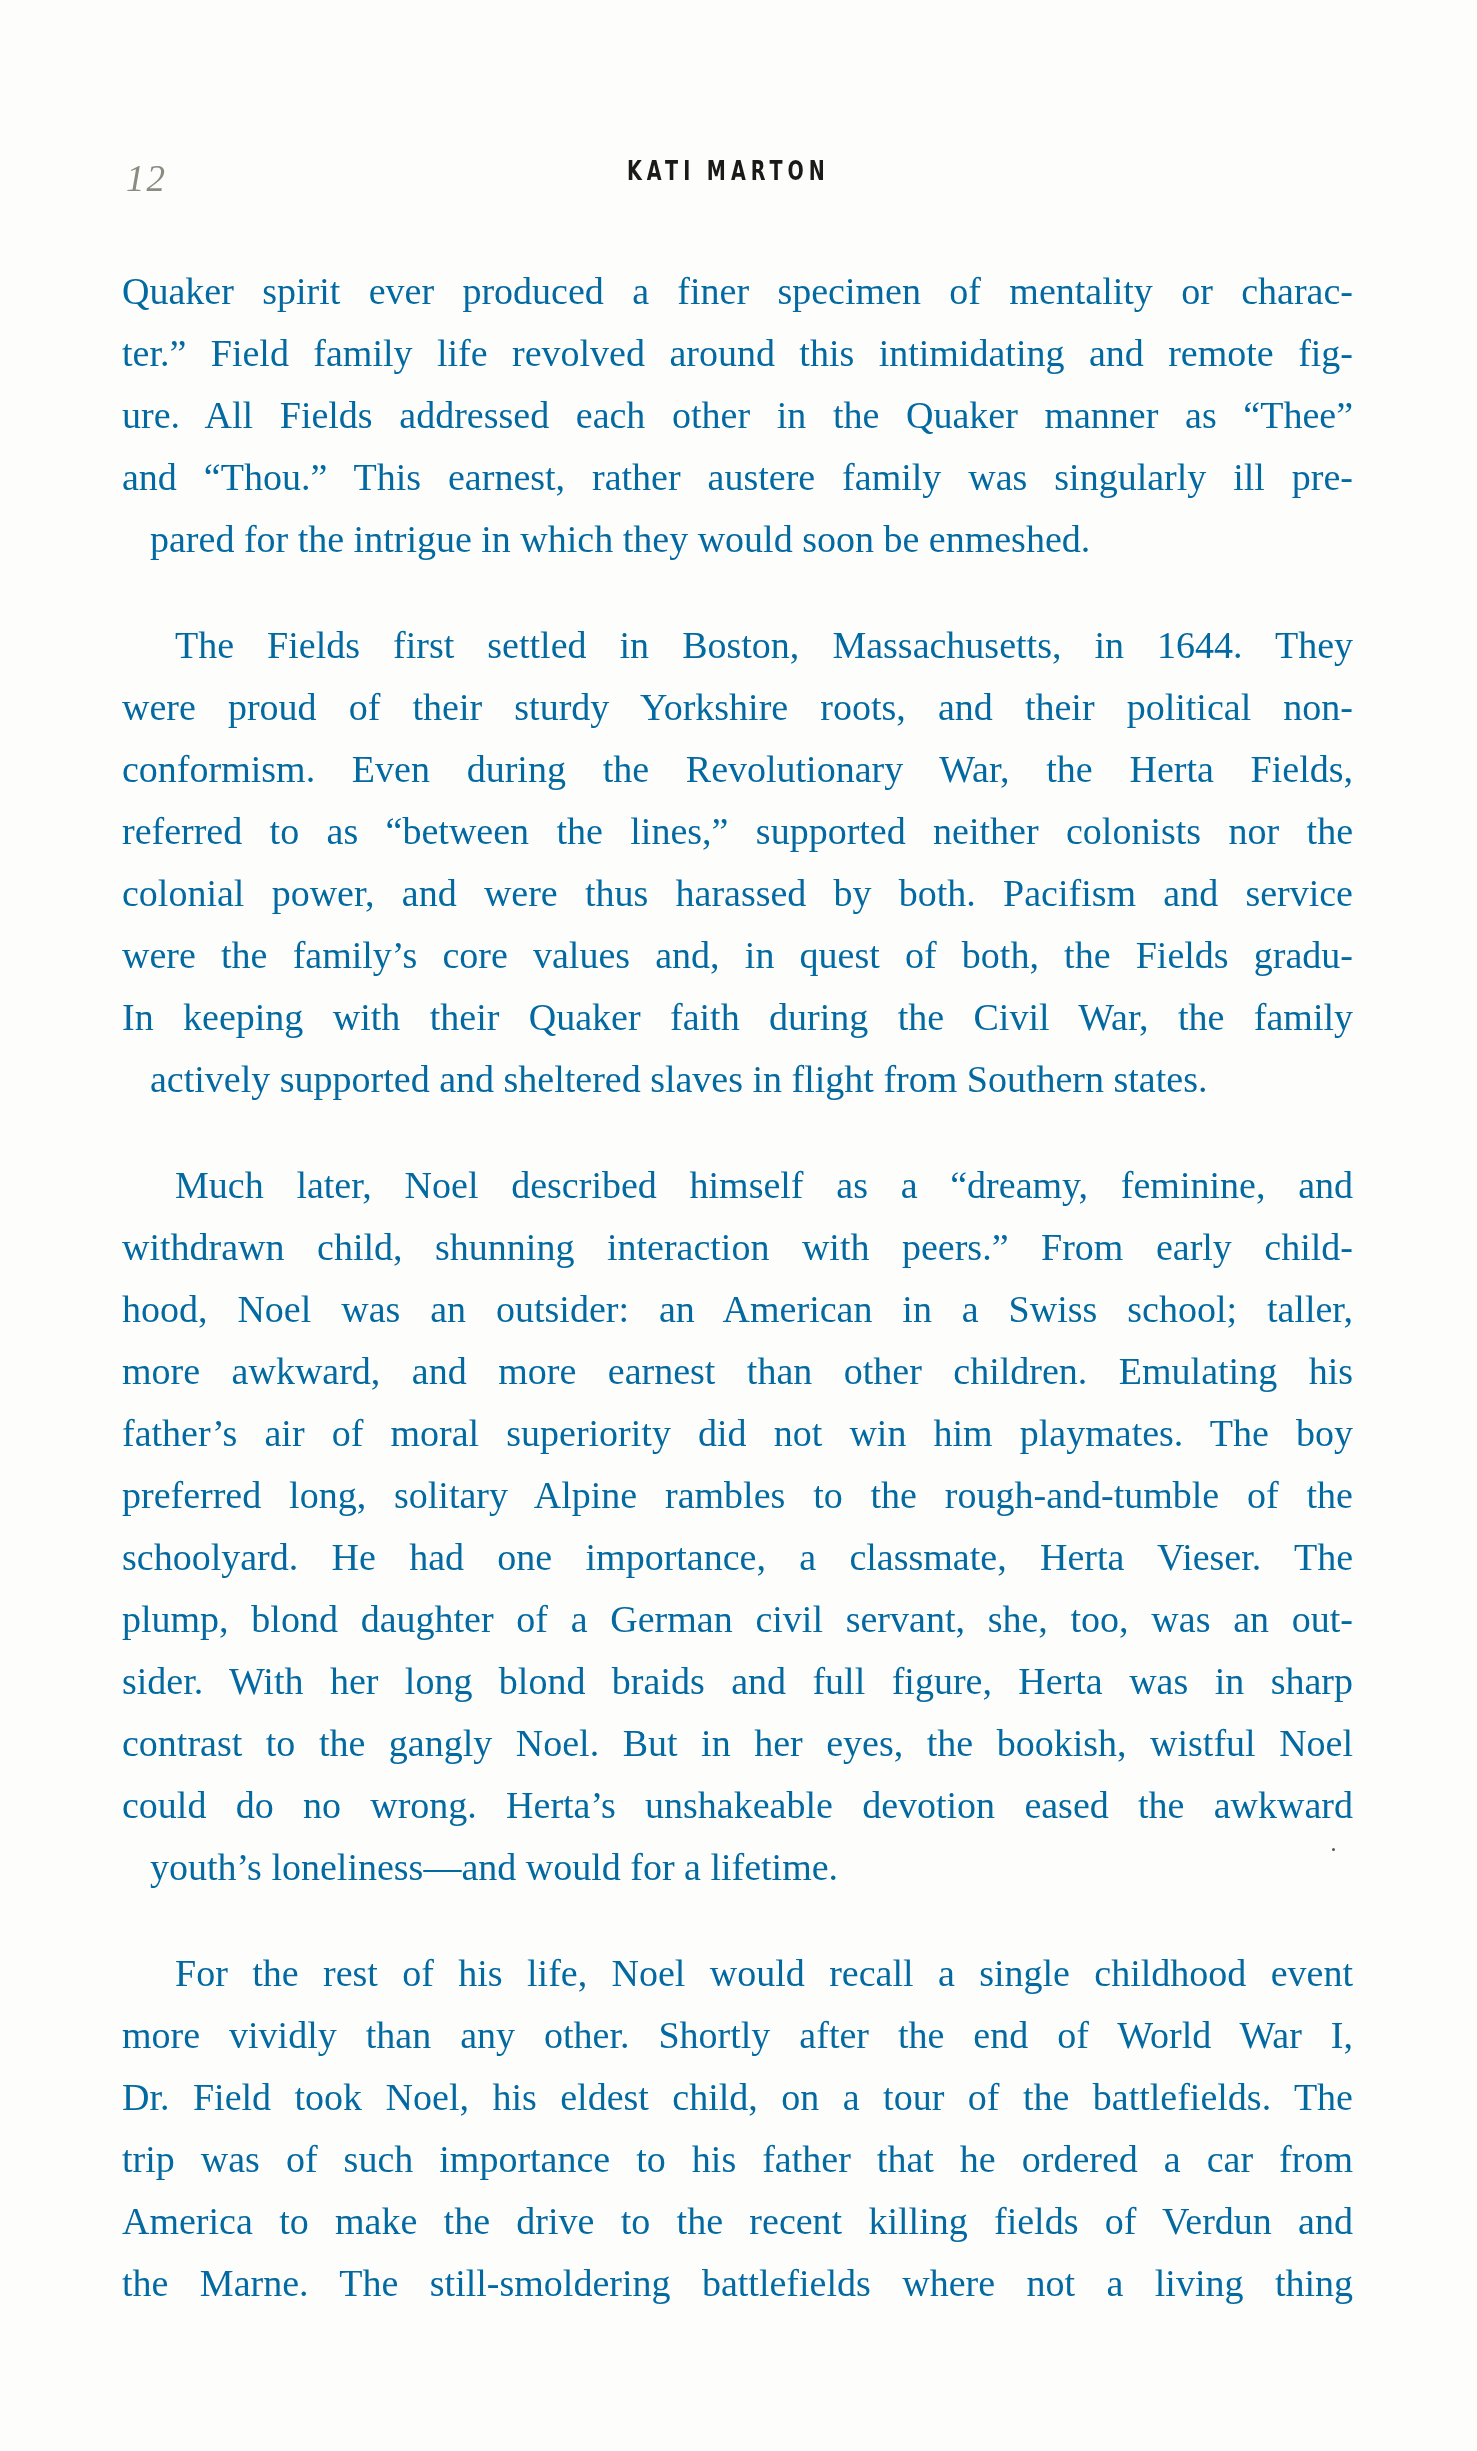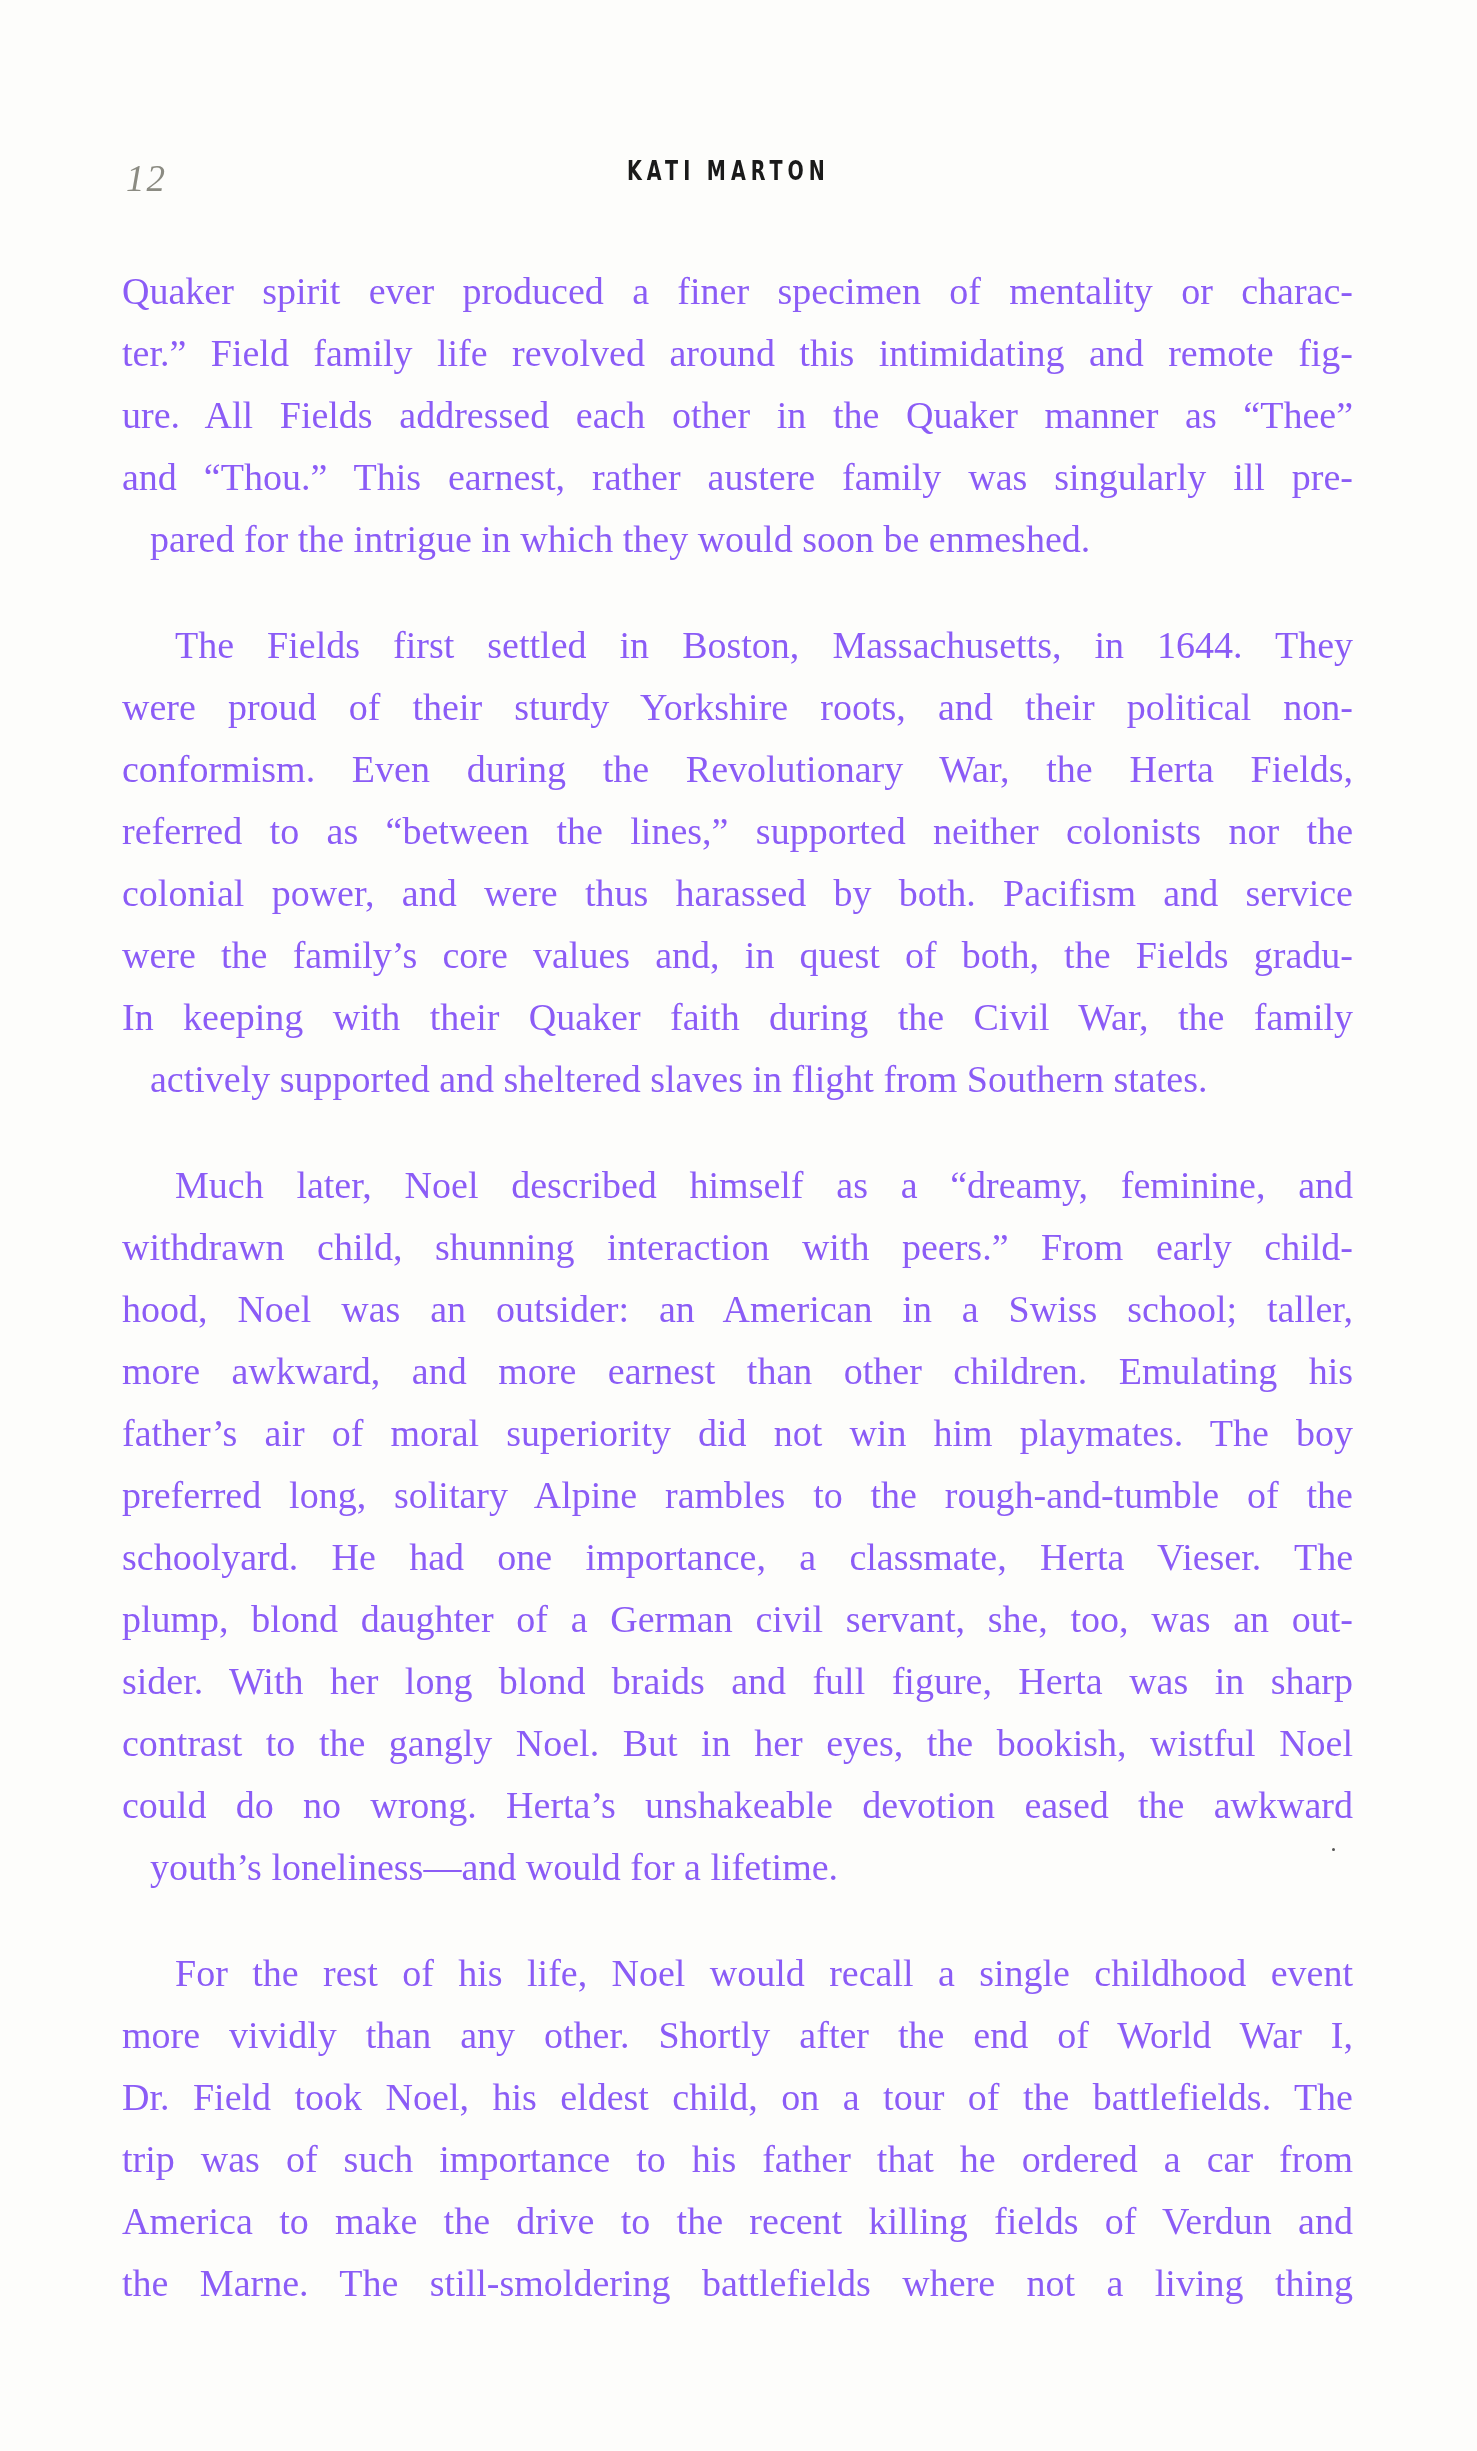--- a/index.html
+++ b/index.html
@@ -55,21 +55,21 @@
       transform-origin: left center;
       white-space: nowrap;
     }
     .text-block {
       position: absolute;
       top: 272px;
       left: 122px;
       width: 1231px;
       font-family: "Liberation Serif", "DejaVu Serif", serif;
       font-size: 38px;
-      color: #8b5cf6;
+      color: #0369a1;
     }
     .line {
       display: block;
       height: 62px;
       line-height: 39px;
       text-align: justify;
       text-align-last: justify;
       white-space: nowrap;
     }
     .line.last {

